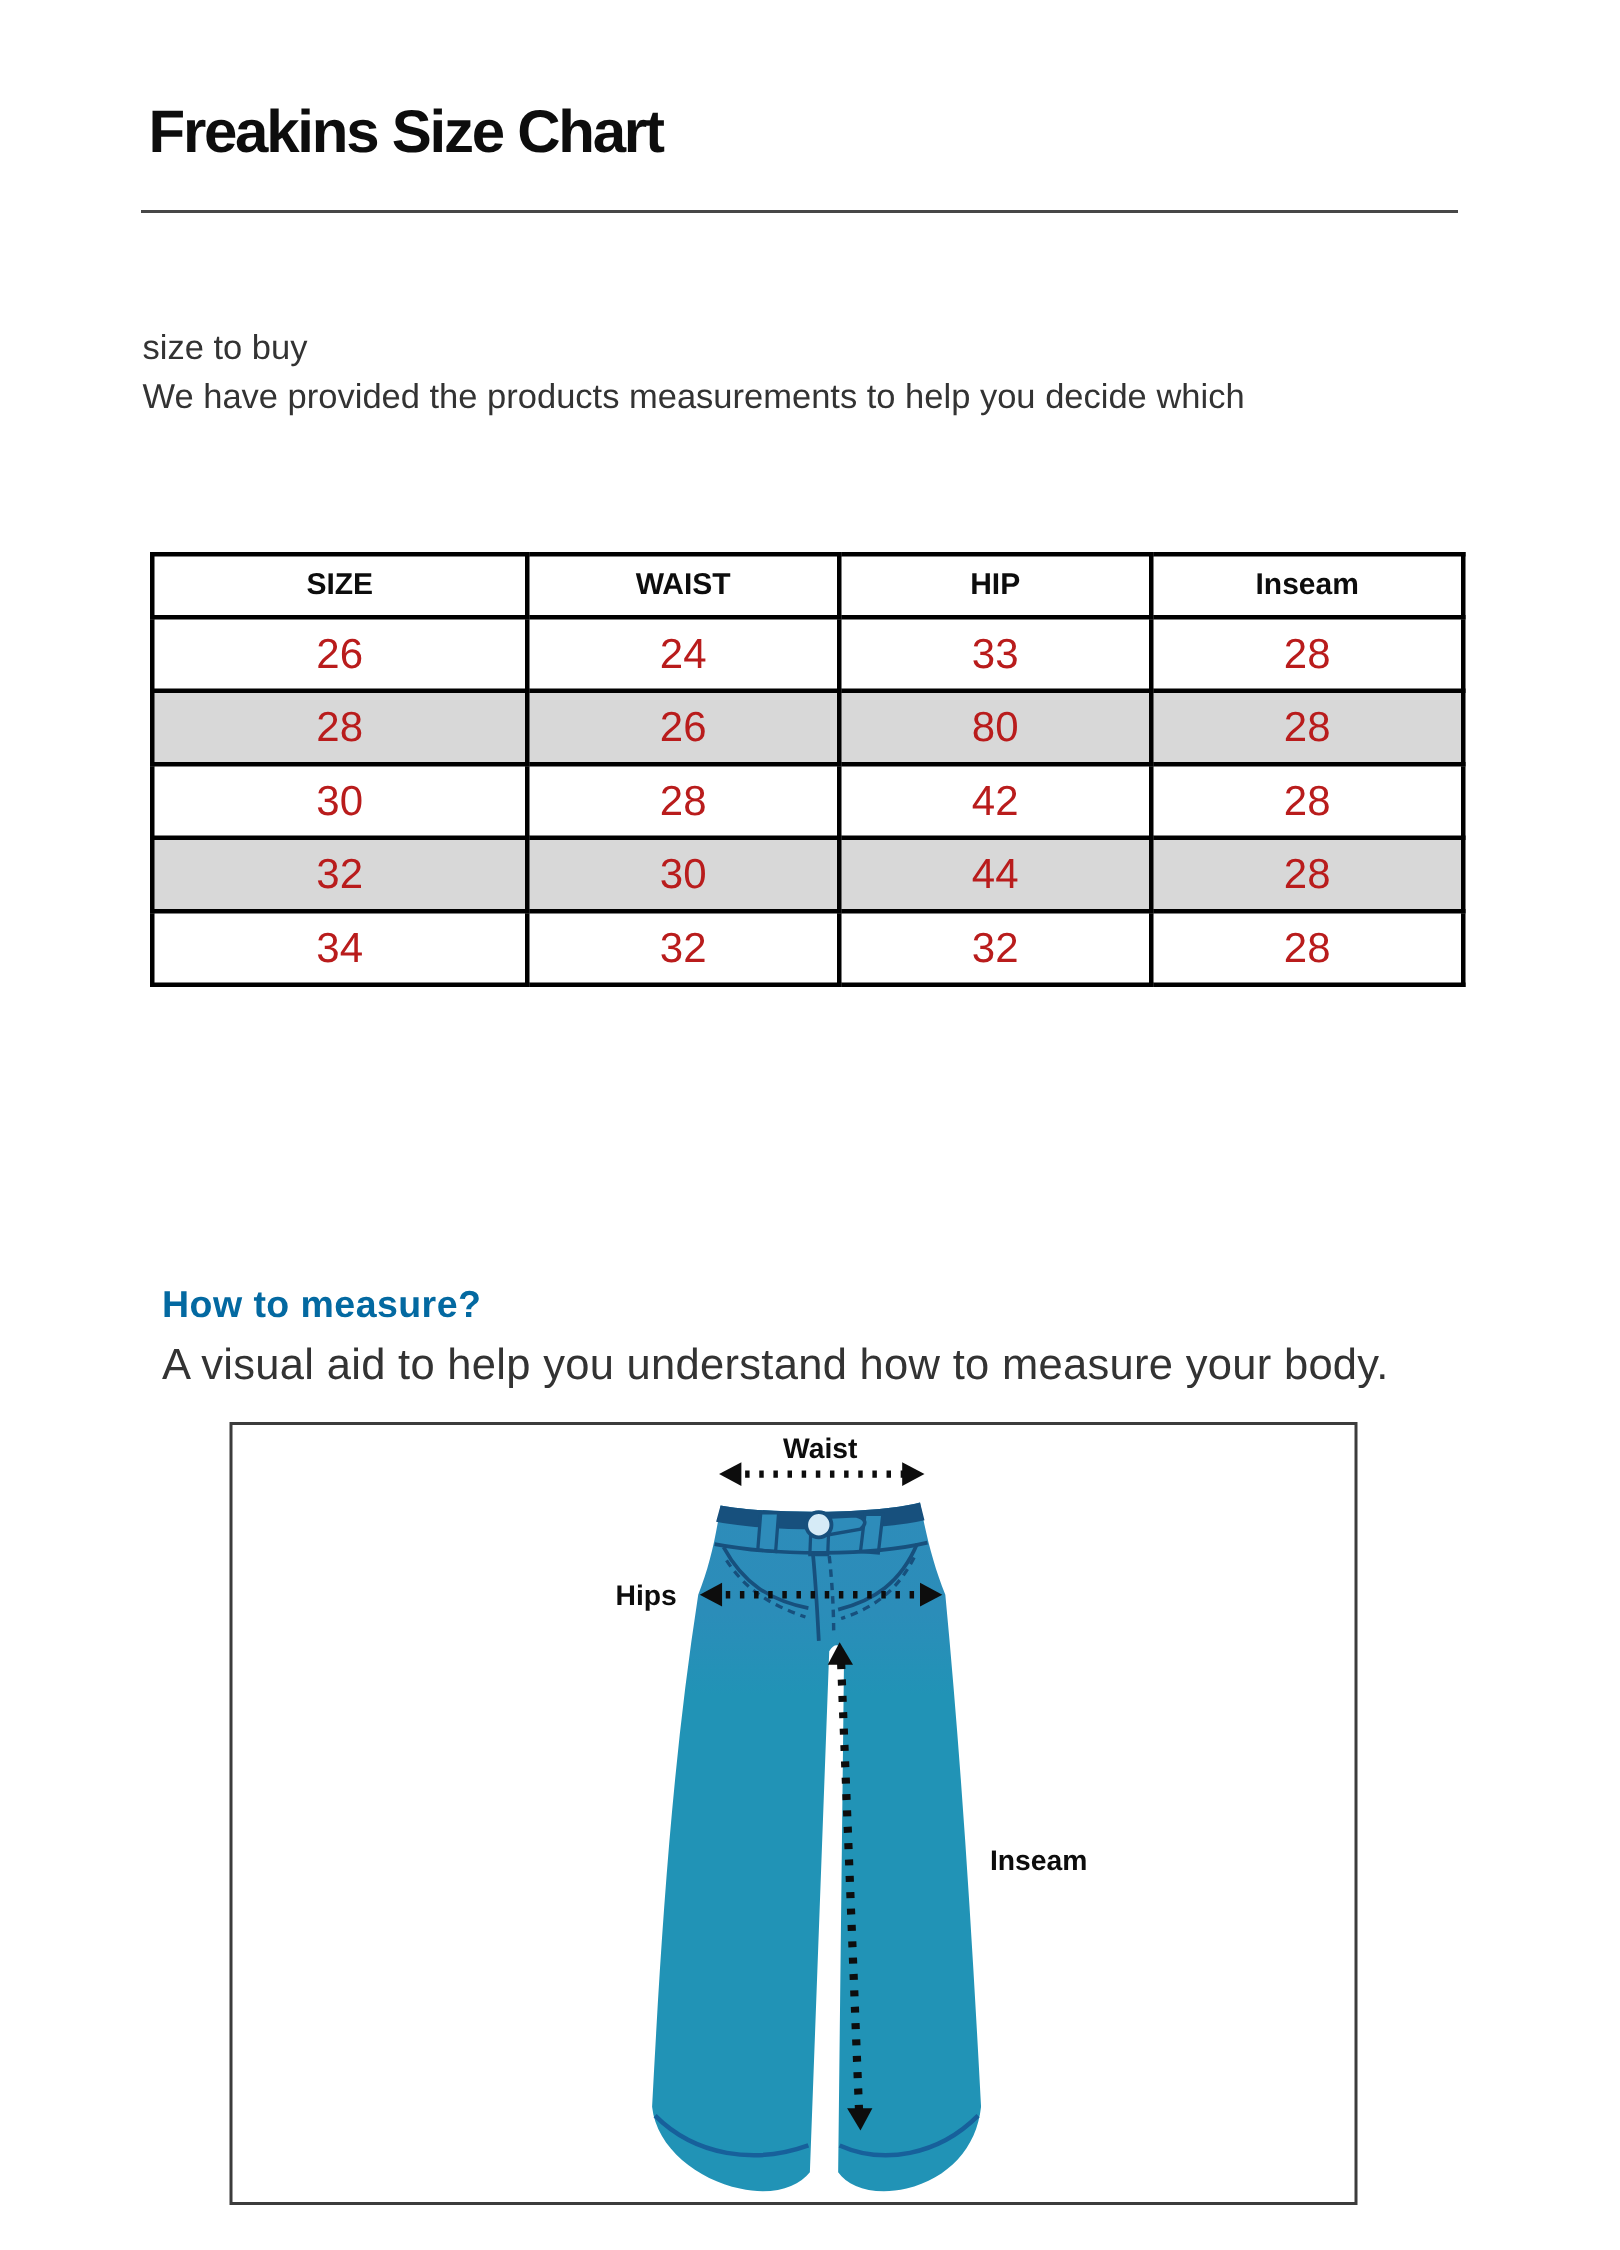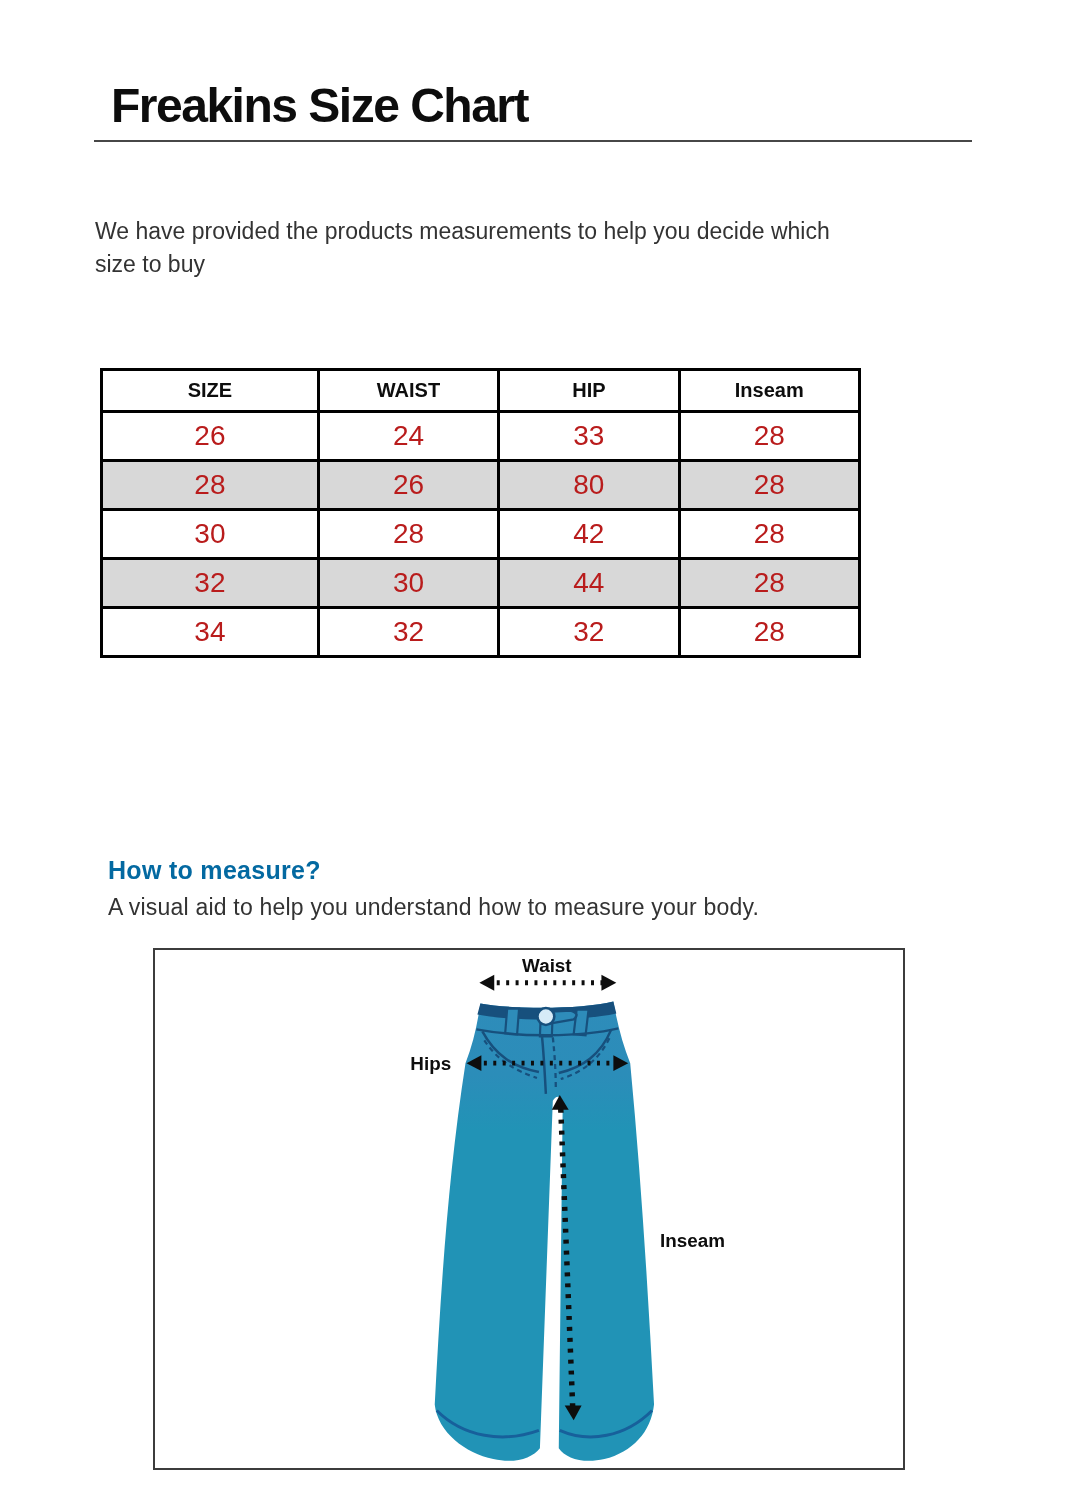--- a/index.html
+++ b/index.html
@@ -5,59 +5,59 @@
   html,body { margin:0; padding:0; background:#ffffff; }
   .page {
     position:relative; width:1080px; height:1500px; background:#ffffff;
     font-family:"Liberation Sans", sans-serif; overflow:hidden; color:#111;
   }
   
   .header-row {
     position:absolute; left:95px; right:112px; top:62px;
     display:flex; justify-content:space-between; align-items:baseline;
   }
-  .title { font-size:48px; font-weight:700; letter-spacing:-1.5px; color:#0d0d0d; margin:16px; }
+  .title { font-size:40px; font-weight:700; letter-spacing:-1.5px; color:#0d0d0d; margin:4px; }
   .code  { font-size:33px; font-weight:400; letter-spacing:0.5px; color:#161616; }
   .rule  { position:absolute; left:94px; top:140px; width:878px; height:2px; background:#474747; }
   
   .intro { position:absolute; left:95px; top:192px; font-size:23px; line-height:33px; color:#333333; }
   .intro span { display:block; }
   
-  .size-table { position:absolute; left:100px; top:368px; width:761px; border-collapse:collapse; table-layout:fixed; }
+  .size-table { position:absolute; left:100px; top:368px; width:877px; border-collapse:collapse; table-layout:fixed; }
   .size-table th, .size-table td {
     border:3px solid #000000; text-align:center; vertical-align:middle; padding:0;
   }
   .size-table th { height:39px; font-size:20px; font-weight:700; color:#0d0d0d; background:#ffffff; }
   .size-table td { height:46px; font-size:28px; font-weight:400; color:#b91c1c; background:#ffffff; }
   .size-table tr.alt td { background:#d8d8d8; }
   
   .howto { position:absolute; left:108px; top:856px; }
   .howto h2 { margin:0; font-size:25px; font-weight:700; letter-spacing:0.3px; color:#0369a1; }
-  .howto p  { margin:9px 0 0 0; font-size:23px; color:#333333; letter-spacing:0.2px; }
+  .howto p  { margin:9px 0 0 0; font-size:29px; color:#333333; letter-spacing:0.2px; }
   
   .diagram-box {
     position:absolute; left:153px; top:948px; width:752px; height:522px;
     border:2px solid #3c3c3c; box-sizing:border-box; background:#ffffff;
   }
   .diagram-box svg { display:block; width:100%; height:100%; }
   .diag-label { font-family:"Liberation Sans", sans-serif; font-size:19px; font-weight:700; fill:#0d0d0d; }
 </style>
 </head>
 <body>
 
 <div class="page">
 
   <div class="header-row">
     <h1 class="title">Freakins Size Chart</h1>
   </div>
   <div class="rule"></div>
 
   <p class="intro">
+    <span>size to buy</span>
     <span>We have provided the products measurements to help you decide which</span>
-    <span>size to buy</span>
   </p>
 
   <table class="size-table">
     <colgroup>
       <col style="width:28.6%">
         <col style="width:23.8%">
         <col style="width:23.8%">
         <col style="width:23.8%">
     </colgroup>
     <thead>

